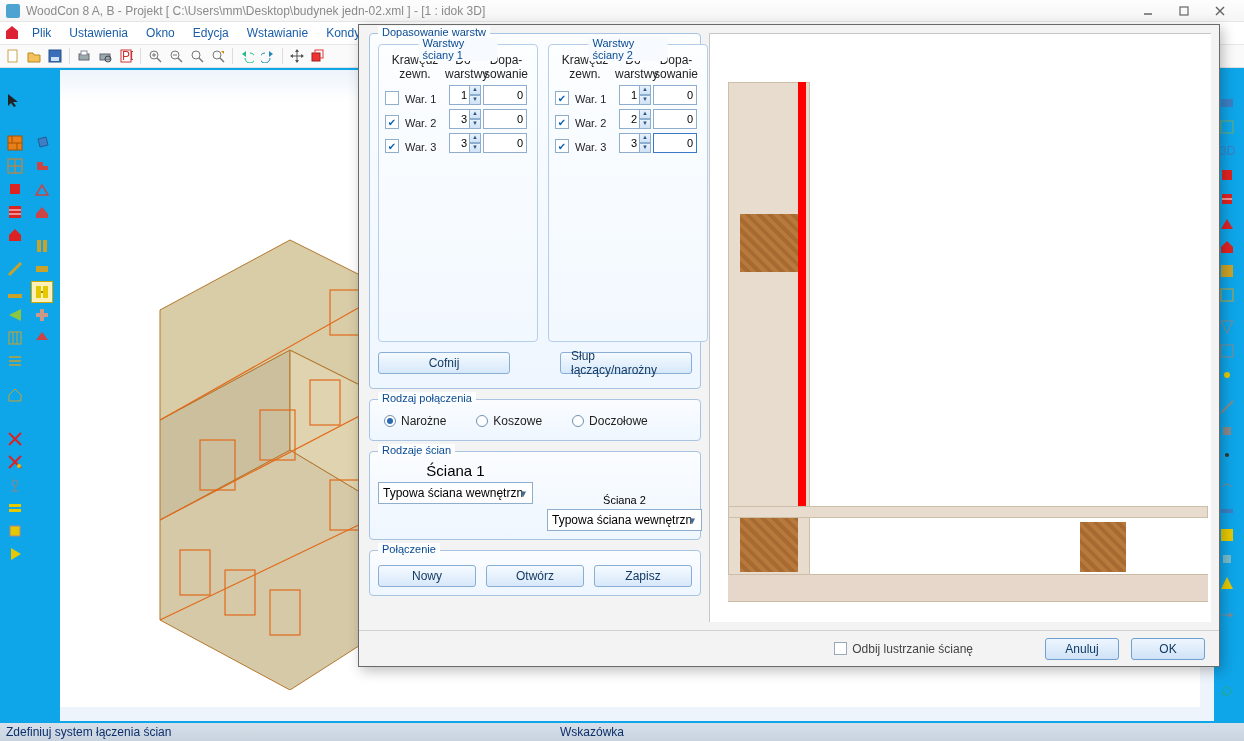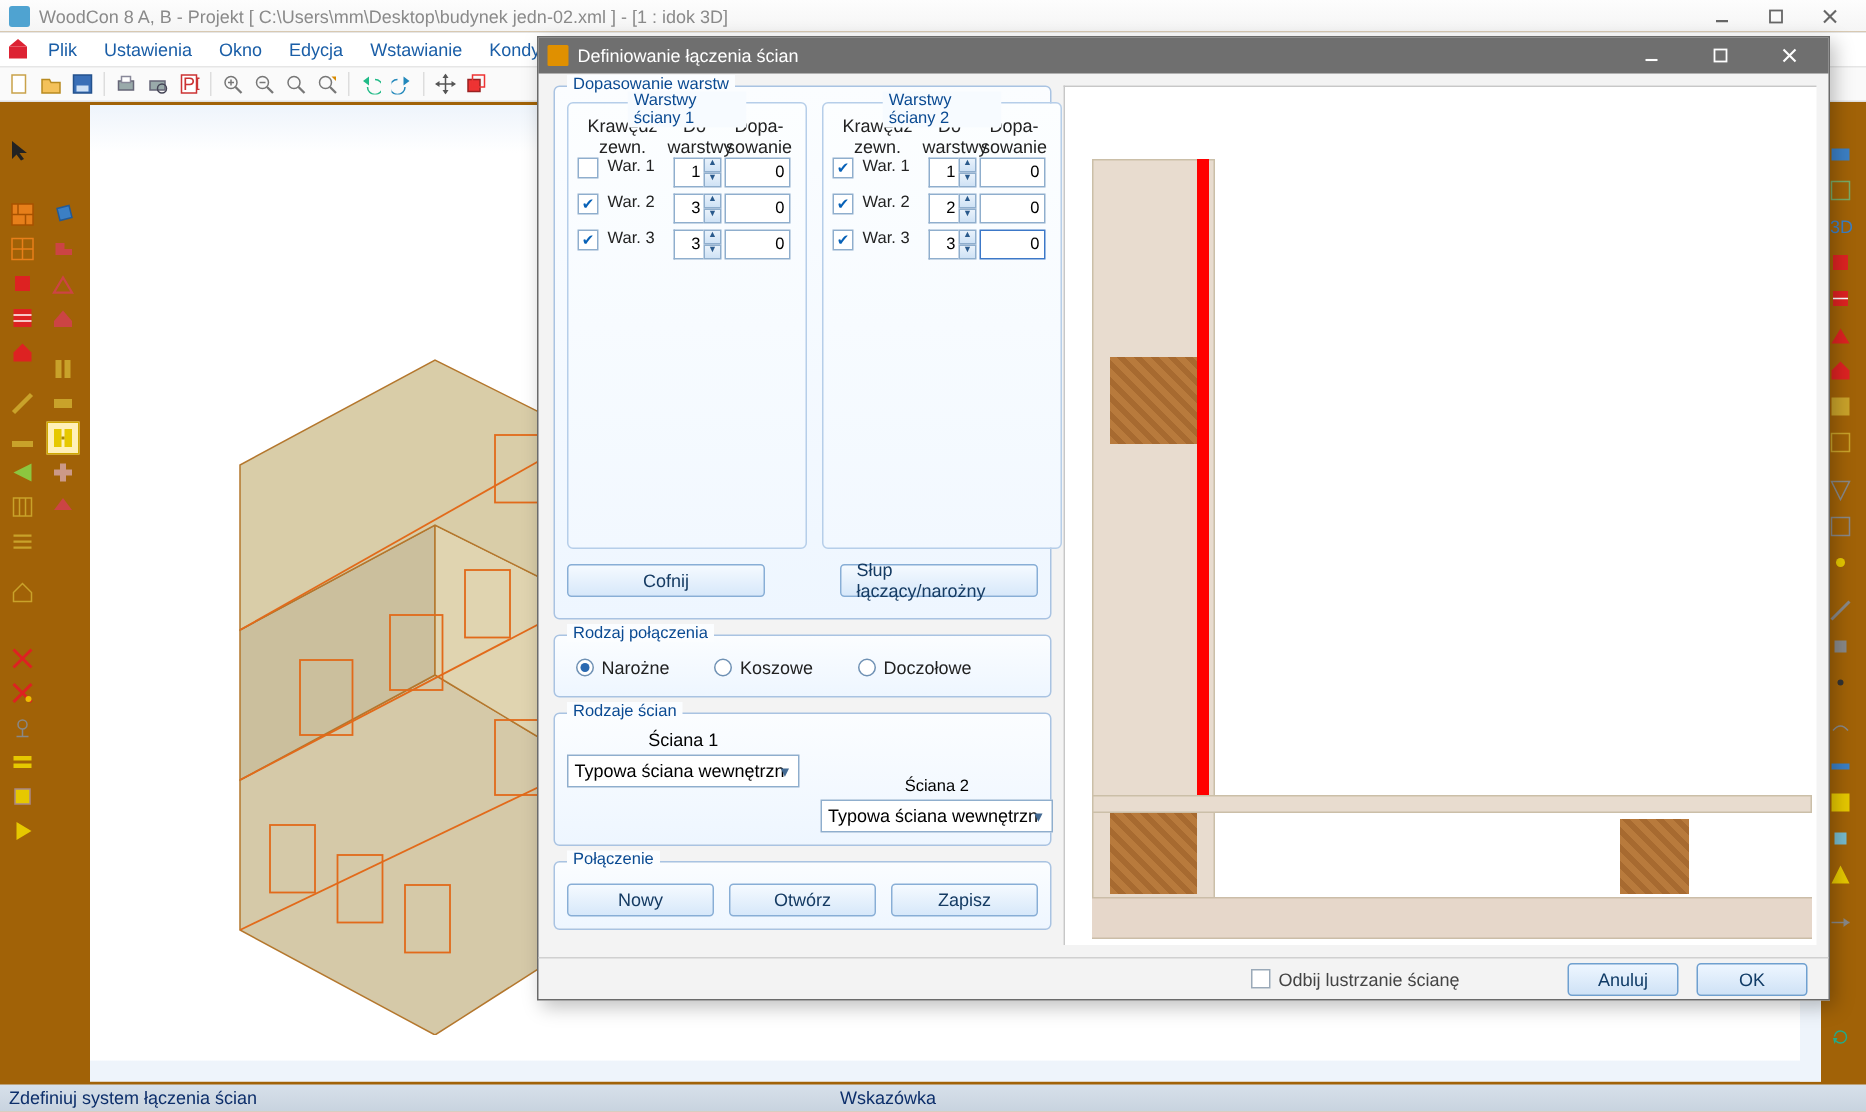--- a/index.html
+++ b/index.html
@@ -1,19 +1,19 @@
 <!DOCTYPE html>
 <html><head>
 <meta charset="utf-8">
 <style>
 * { margin: 0; padding: 0; box-sizing: border-box; font-family: "Segoe UI", Tahoma, sans-serif; font-size: 12px; }
 body { background: #f0f0f0; width: 1244px; height: 741px; overflow: hidden; position: relative; }
 
 
-.main-window { width: 1244px; height: 741px; background: #a16207; position: relative; }
+.main-window { width: 1244px; height: 741px; background: #0ea5e9; position: relative; }
 .titlebar { height: 22px; background: linear-gradient(#fdfdfd,#f5f5f5); display: flex; align-items: center; padding: 0 6px; color: #8a8a8a; font-size: 12px; border-bottom: 1px solid #e6e6e6;}
 .titlebar .app-icon { width: 14px; height: 14px; margin-right: 6px; background: #4fa3d1; border-radius: 2px; }
 .titlebar .spacer { flex: 1; }
 .win-btn { width: 36px; height: 22px; display: flex; align-items: center; justify-content: center; color: #666; }
 .win-btn svg { width: 10px; height: 10px; }
 
 .menubar { height: 22px; display: flex; align-items: center; gap: 2px; padding: 0 4px; background: #fff; }
 .menubar .menu-icon { width: 16px; height: 16px; margin-right: 2px; }
 .menubar span { color: #1a5ea7; padding: 2px 8px; cursor: default; }
 
@@ -55,21 +55,21 @@
 .inner-group { border: 1px solid #b6cee9; border-radius: 4px; padding: 8px 6px 6px; position: relative; background: linear-gradient(#fcfeff,#f2f8ff); }
 .inner-group .legend { position:absolute; top:-8px; left:50%; transform:translateX(-50%); background:#f7fbff; color:#0a4a92; padding:0 4px; font-size:11px; }
 .two-cols { display:flex; gap: 10px; }
 
 .col-headers { display:flex; font-size: 11px; color:#222; text-align:center; }
 .col-headers > div { flex: none; }
 .hdr-edge { width: 60px; }
 .hdr-to   { width: 36px; text-align:center;}
 .hdr-fit  { width: 50px; text-align:center;}
 
-.row { display:flex; align-items:flex-start; height: 24px; gap: 2px; }
+.row { display:flex; align-items:flex-end; height: 24px; gap: 2px; }
 .row .chk { width: 14px; height:14px; border:1px solid #8faecd; background:#fff; display:inline-flex; align-items:center; justify-content:center; margin-right: 4px;}
 .row .chk.checked::after { content:"✔"; font-size: 10px; color:#0761b7; }
 .row .lbl { width: 42px; font-size:11px; color:#222; }
 .spin { width: 32px; height: 20px; display:flex; }
 .spin input { width: 20px; border:1px solid #8faecd; border-right:none; text-align:right; padding-right:2px; font-size:11px; height:20px;}
 .spin .arrows { width:12px; display:flex; flex-direction:column;}
 .spin .arrows div { flex:1; border:1px solid #8faecd; background:linear-gradient(#e9f2fb,#cfe2f5); font-size:6px; line-height:7px; text-align:center; color:#2a5a8c;}
 .numbox { width: 44px; height:20px; border:1px solid #8faecd; text-align:right; padding-right:3px; font-size:11px; background:#fff;}
 
 .btn { height: 22px; border:1px solid #88aed6; background: linear-gradient(#f5faff,#d7e8fa); border-radius: 3px; color:#153b63; font-size:11px; display:flex; align-items:center; justify-content:center; padding: 0 10px; cursor:default;}
@@ -553,41 +553,20 @@
     <div style="height:50px"></div>
     <div class="palette-btn">
         <svg width="16" height="16">
           <path d="M4 8a4 4 0 1 1 1 3" fill="none" stroke="#2a8"></path>
           <polygon points="3,9 6,9 4,13" fill="#2a8"></polygon>
         </svg>
       </div>
   </div>
 
   <div class="dialog">
-    <div class="dialog-titlebar">
-      <div class="dicon"></div>
-      <span>Definiowanie łączenia ścian</span>
-      <div class="spacer"></div>
-      <div class="win-btn">
-          <svg viewBox="0 0 10 10">
-            <line x1="1" y1="8" x2="9" y2="8" stroke="#fff" stroke-width="1.4"></line>
-          </svg>
-        </div>
-      <div class="win-btn">
-          <svg viewBox="0 0 10 10">
-            <rect x="1" y="1" width="8" height="8" fill="none" stroke="#fff" stroke-width="1.2"></rect>
-          </svg>
-        </div>
-      <div class="win-btn">
-          <svg viewBox="0 0 10 10">
-            <line x1="1" y1="1" x2="9" y2="9" stroke="#fff" stroke-width="1.4"></line>
-            <line x1="9" y1="1" x2="1" y2="9" stroke="#fff" stroke-width="1.4"></line>
-          </svg>
-        </div>
-    </div>
 
     <div class="dialog-body">
       <div class="left-panel">
 
         <div class="groupbox" style="height:356px;">
           <div class="legend">Dopasowanie warstw</div>
 
           <div class="two-cols">
 
             <div class="inner-group" style="flex:1; height:298px;">
@@ -709,21 +688,21 @@
                 <span class="dot"></span>
                 <span>Doczołowe</span>
               </label>
           </div>
         </div>
 
         <div class="groupbox">
           <div class="legend">Rodzaje ścian</div>
           <div style="display:flex; gap:14px;">
             <div style="flex:1; text-align:center;">
-              <div style="font-size:12px; margin-bottom:3px;">Ściana 1</div>
+              <div style="font-size:15px; margin-bottom:3px;">Ściana 1</div>
               <div class="select">
                   <span>Typowa ściana wewnętrzn</span>
                 </div>
             </div>
             <div style="flex:1; text-align:center;">
               <div style="font-size:11px; margin-bottom:3px;margin-top:32px;">Ściana 2</div>
               <div class="select">
                   <span>Typowa ściana wewnętrzn</span>
                 </div>
             </div>

